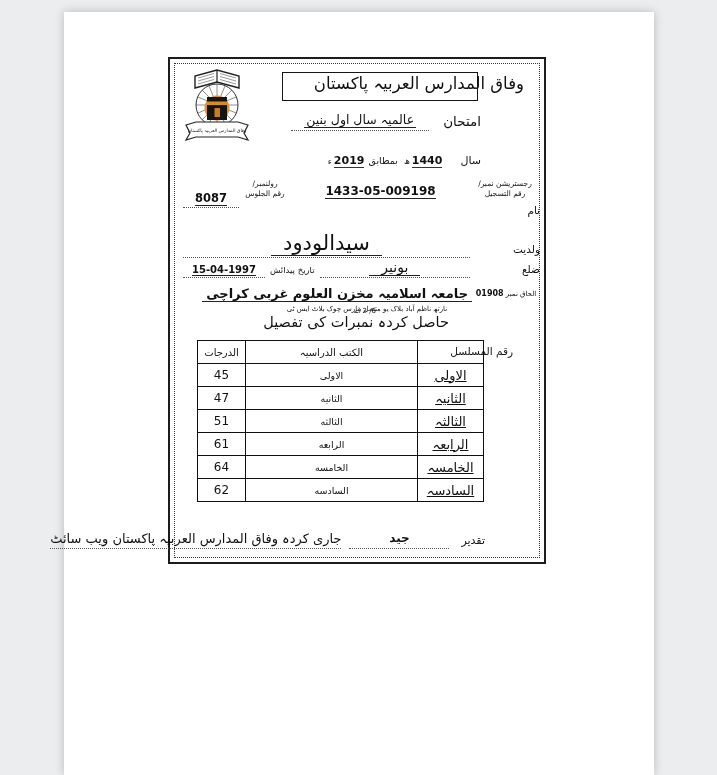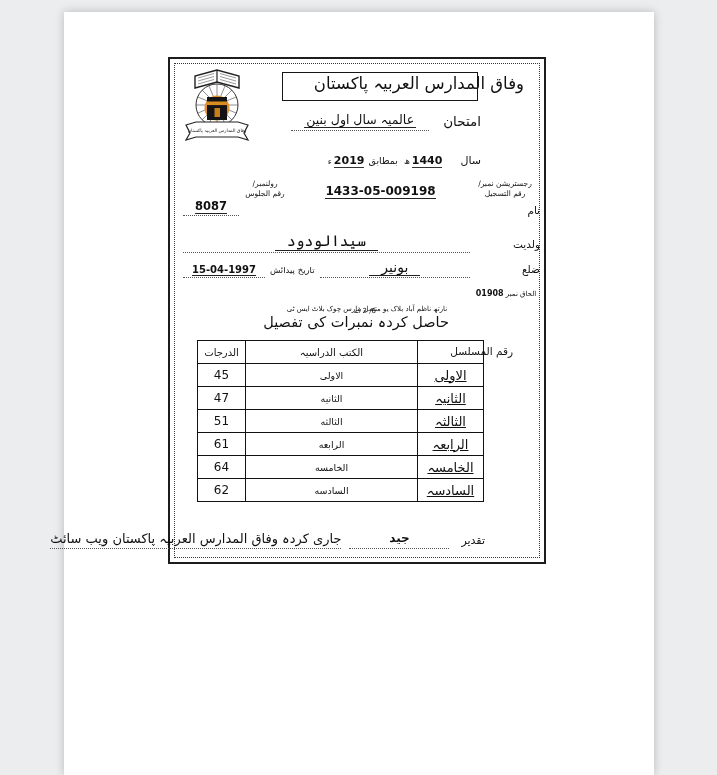--- a/index.html
+++ b/index.html
@@ -33,39 +33,39 @@
   }
   .title-text{
     position:absolute;right:20px;top:15px;
     font-size:16.5px;font-weight:500;white-space:nowrap;letter-spacing:-0.3px;
   }
   .row{position:absolute;right:4px;left:13px;display:flex;direction:rtl;align-items:flex-end;}
   .lblcol{width:70px;flex:0 0 70px;text-align:right;font-size:10.5px;padding-bottom:3px;}
   .field{flex:1;border-bottom:1px dotted #555;text-align:center;padding-bottom:1px;line-height:1.1;}
   .uval{border-bottom:1px solid #222;padding:0 12px;display:inline-block;}
   .big{font-size:16px;}
-  .mid{font-size:15px;font-family:Liberation Serif, serif;}
+  .mid{font-size:21px;}
   .num{direction:ltr;unicode-bidi:bidi-override;font-weight:bold;}
   .exam-row{position:absolute;right:63px;top:50px;display:flex;direction:rtl;align-items:flex-end;}
   .exam-label{font-size:13.5px;margin-left:14px;padding-bottom:2px;}
   .exam-field{width:138px;border-bottom:1px dotted #555;text-align:center;padding-bottom:2px;}
   .exam-val{font-size:12.5px;border-bottom:1px solid #222;padding:0 2px;}
   .year-row{position:absolute;right:63px;top:95px;display:flex;direction:rtl;align-items:baseline;font-size:11px;}
   .year-row .gap{width:18px;}
   .year-num{font-weight:bold;border-bottom:1px solid #333;direction:ltr;unicode-bidi:bidi-override;font-size:11px;}
   .small-suffix{font-size:8.5px;margin:0 2px;}
   .year-mid{font-size:9.5px;margin:0 4px;}
   .reg-row{position:absolute;right:4px;left:13px;top:120px;display:flex;direction:rtl;align-items:flex-start;}
   .reg-stack{font-size:7.5px;text-align:center;line-height:1.35;}
   .reg-stack .l1{white-space:nowrap;}
   .w70{flex:0 0 70px;}
   .w52{flex:0 0 52px;}
   .regval{flex:1;text-align:center;padding-top:1px;}
   .regval .num{font-size:12px;border-bottom:1px solid #222;}
-  .rollfield{flex:0 0 56px;border-bottom:1px dotted #555;text-align:center;padding-bottom:1px;margin-top:16px;}
+  .rollfield{flex:0 0 56px;border-bottom:1px dotted #555;text-align:center;padding-bottom:1px;margin-top:8px;}
   .rollfield .num{font-size:11.5px;border-bottom:1px solid #222;}
   .dob-label{font-size:8.5px;padding-bottom:3px;margin:0 5px;white-space:nowrap;}
   .dobfield{flex:0 0 82px;}
   .dobfield .num{font-size:10px;border-bottom:1px solid #222;}
   .school-row{position:absolute;right:4px;left:56px;top:224px;display:flex;direction:rtl;align-items:flex-start;}
   .ilhaq{flex:0 0 68px;font-size:7px;text-align:center;padding-top:6px;white-space:nowrap;}
   .ilhaq .num{font-size:8px;}
   .school-field{flex:1;text-align:center;}
   .school-name{font-size:13px;font-weight:bold;border-bottom:1px solid #222;padding:0 4px;white-space:nowrap;}
   .school-addr{position:absolute;right:40px;left:60px;top:246px;text-align:center;font-size:7px;}
@@ -194,20 +194,23 @@
       <div class="field dobfield">
         <span class="num" style="border-bottom:1px solid #222">15-04-1997</span>
       </div>
     </div>
 
     <div class="school-row">
       <div class="ilhaq">
         <span>الحاق نمبر</span>
         <span class="num">01908</span>
       </div>
+      <div class="school-field">
+        <span class="school-name">جامعہ اسلامیہ مخزن العلوم غربی کراچی</span>
+      </div>
     </div>
     <div class="school-addr">نارتھ ناظم آباد بلاک یو متصل بنارس چوک بلاٹ ایس ٹی</div>
 
     <div class="marks-annotation">6/ 2 اے</div>
     <div class="marks-heading">حاصل کردہ نمبرات کی تفصیل</div>
 
     <table class="marks">
       <colgroup>
           <col class="col-serial">
           <col class="col-book">

